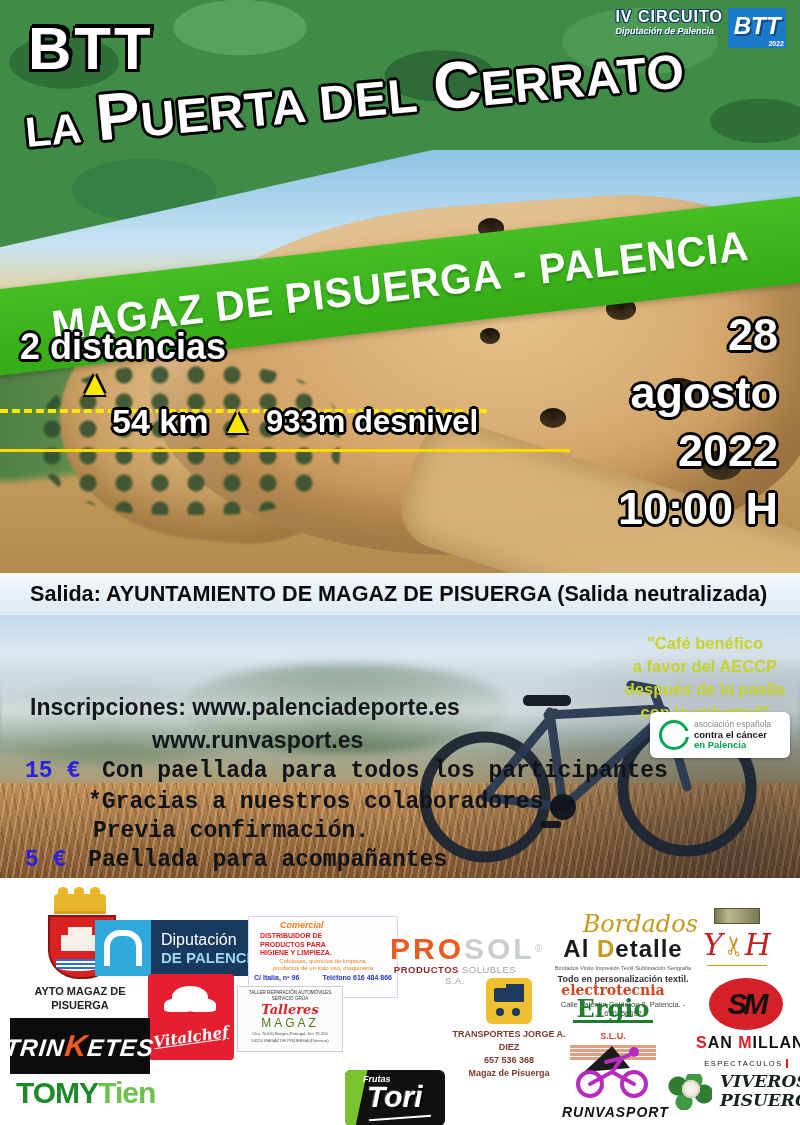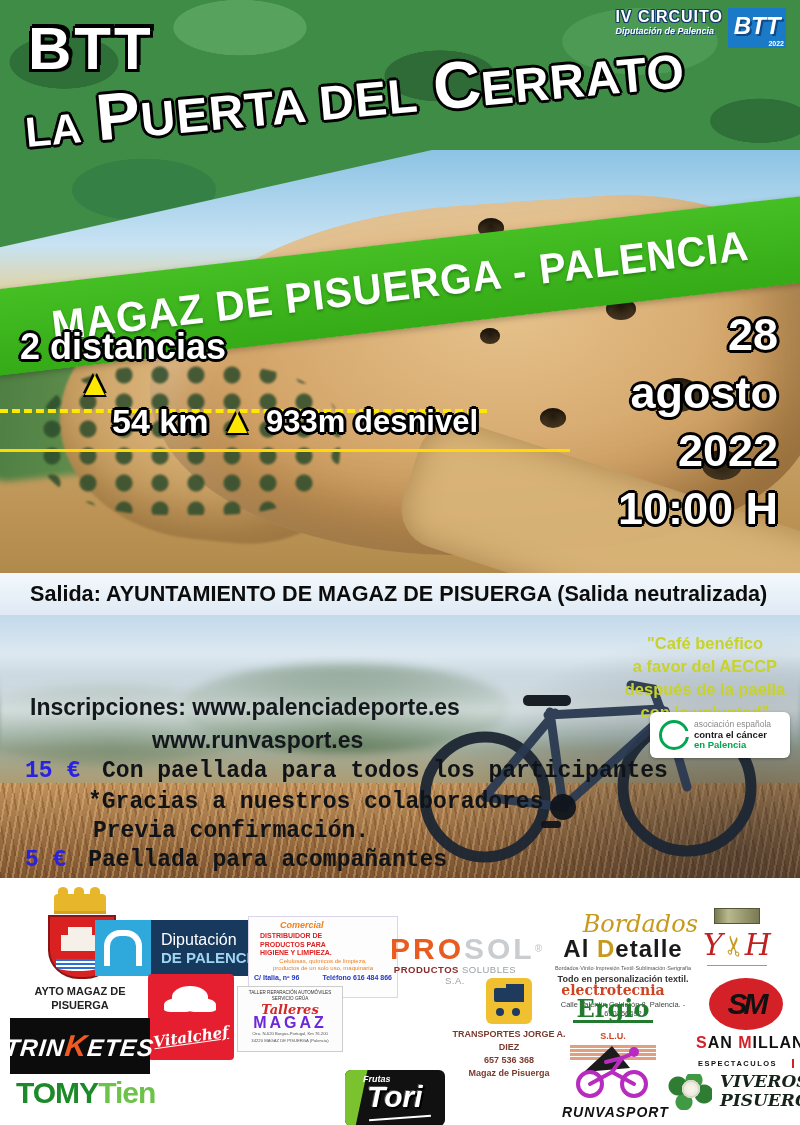--- a/index.html
+++ b/index.html
@@ -189,21 +189,21 @@
   .vital{width:86px;height:86px;background:#e51f2f;border-radius:4px;position:relative;overflow:hidden;}
   .vital .hat{position:absolute;left:24px;top:12px;width:36px;height:22px;background:#fff;border-radius:50% 50% 30% 30%;
     box-shadow:-12px 8px 0 -4px #fff,12px 8px 0 -4px #fff;}
   .vital .name{position:absolute;left:0;right:0;bottom:14px;text-align:center;color:#fff;
     font-family:"DejaVu Serif",serif;font-style:italic;font-weight:bold;font-size:15px;transform:rotate(-8deg);
     text-decoration:underline;}
 
   .tmagaz{width:100px;height:58px;background:#fcfcfc;border:1px solid #ccc;text-align:center;padding:3px 2px;}
   .tmagaz .t{font-size:4.6px;color:#333;line-height:5.5px;}
   .tmagaz .n1{color:#d42727;font-family:"DejaVu Serif",serif;font-style:italic;font-weight:bold;font-size:13px;line-height:14px;margin-top:2px;}
-  .tmagaz .n2{color:#6d28d9;font-weight:bold;font-size:16px;letter-spacing:3px;line-height:12px;}
+  .tmagaz .n2{color:#4d7c0f;font-weight:normal;font-size:12px;letter-spacing:3px;line-height:12px;}
   .tmagaz .a{font-size:4.2px;color:#555;line-height:5px;margin-top:2px;}
 
   .tori{width:100px;height:56px;background:#111;border-radius:6px;position:relative;overflow:hidden;}
   .tori .stripe{position:absolute;left:-14px;top:-6px;width:30px;height:70px;background:#7ac32f;transform:rotate(12deg);}
   .tori .tag{position:absolute;left:18px;top:4px;color:#fff;font-weight:bold;font-size:9px;font-style:italic;}
   .tori .name{position:absolute;left:22px;top:10px;color:#fff;font-weight:bold;font-size:30px;font-style:italic;
     text-shadow:2px 2px 0 #000,-1px -1px 0 #555;}
   .tori .swoosh{position:absolute;left:24px;bottom:7px;width:62px;border-top:2px solid #fff;transform:rotate(-4deg);}
 
   .trans{width:118px;text-align:center;}
@@ -220,21 +220,21 @@
     border-bottom:3px solid #227a2e;display:inline-block;padding:0 4px;}
   .ergio .slu{color:#cc4422;font-weight:bold;font-size:9px;vertical-align:bottom;}
   .ergio .bars{margin-top:4px;}
   .ergio .bars i{display:block;height:2.5px;background:#e0a080;margin:1.5px 12px;}
 
   .smil{width:100px;text-align:center;}
   .smil .oval{width:74px;height:52px;background:#d42027;border-radius:50%;margin:0 auto;display:flex;align-items:center;justify-content:center;}
   .smil .mono{color:#111;font-weight:bold;font-size:30px;font-style:italic;letter-spacing:-4px;}
   .smil .name{font-size:16px;font-weight:bold;color:#111;letter-spacing:1px;margin-top:4px;white-space:nowrap;}
   .smil .name .r{color:#d42027;}
-  .smil .sub{font-size:7.5px;letter-spacing:1.5px;color:#111;border-right:2px solid #d42027;display:inline-block;padding-right:15px;font-weight:bold;}
+  .smil .sub{font-size:7.5px;letter-spacing:1.5px;color:#111;border-right:2px solid #d42027;display:inline-block;padding-right:3px;}
 
   .trink{width:140px;height:56px;background:#0c0c0c;display:flex;align-items:center;justify-content:center;}
   .trink span{color:#fff;font-weight:bold;font-style:italic;font-size:24px;letter-spacing:1px;transform:skewX(-6deg);}
   .trink .k{color:#f05a22;font-size:30px;}
 
   .runva{width:100px;text-align:center;}
   .runva .nm{font-weight:bold;font-style:italic;font-size:14px;color:#111;letter-spacing:1px;}
 
   .tomy{font-weight:bold;font-size:30px;letter-spacing:-1px;}
   .tomy .p1{color:#1c8a28;} .tomy .p2{color:#6cc24a;}

